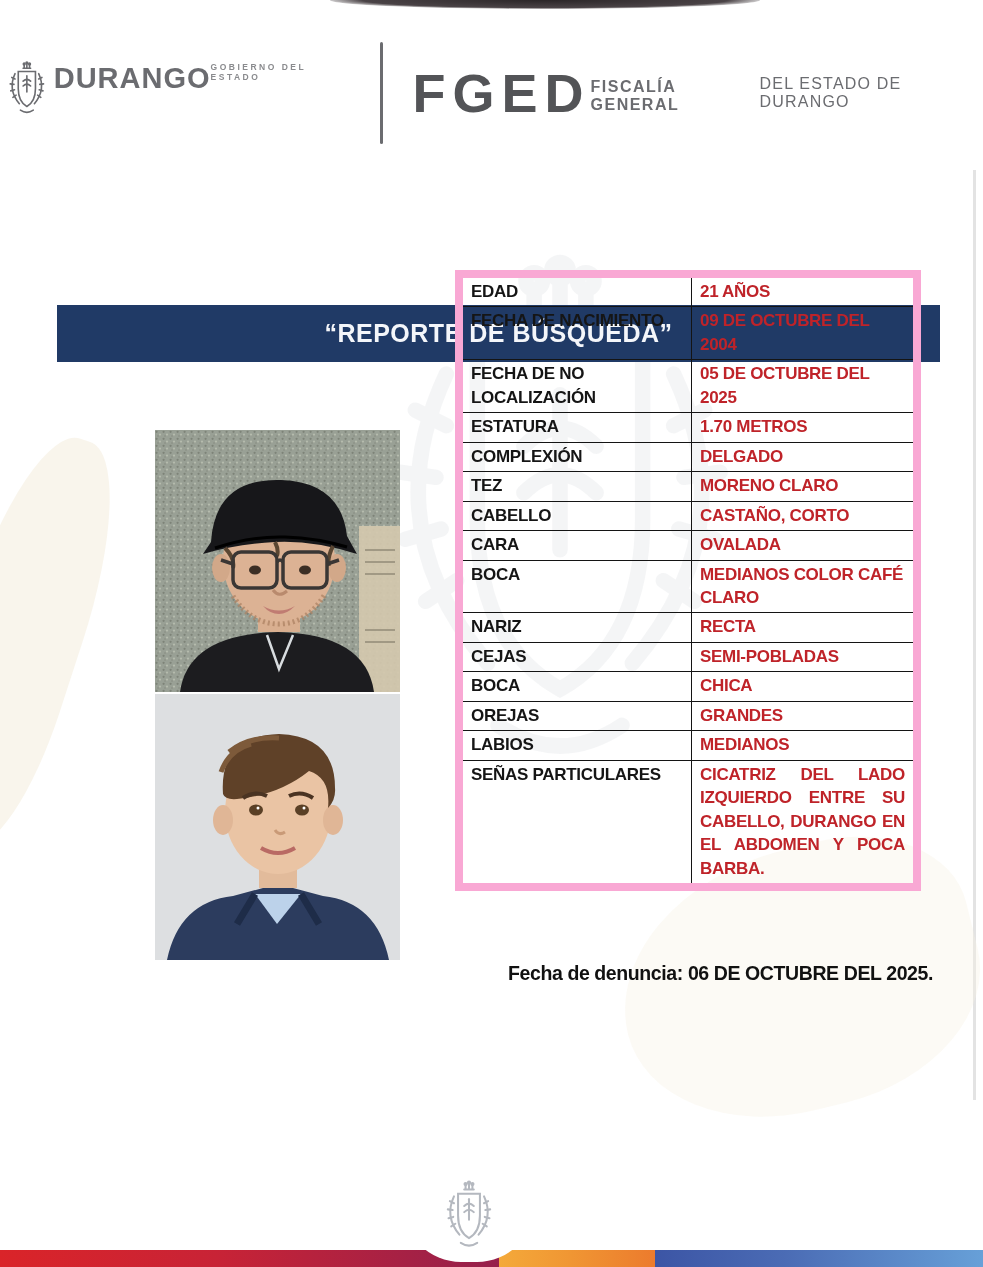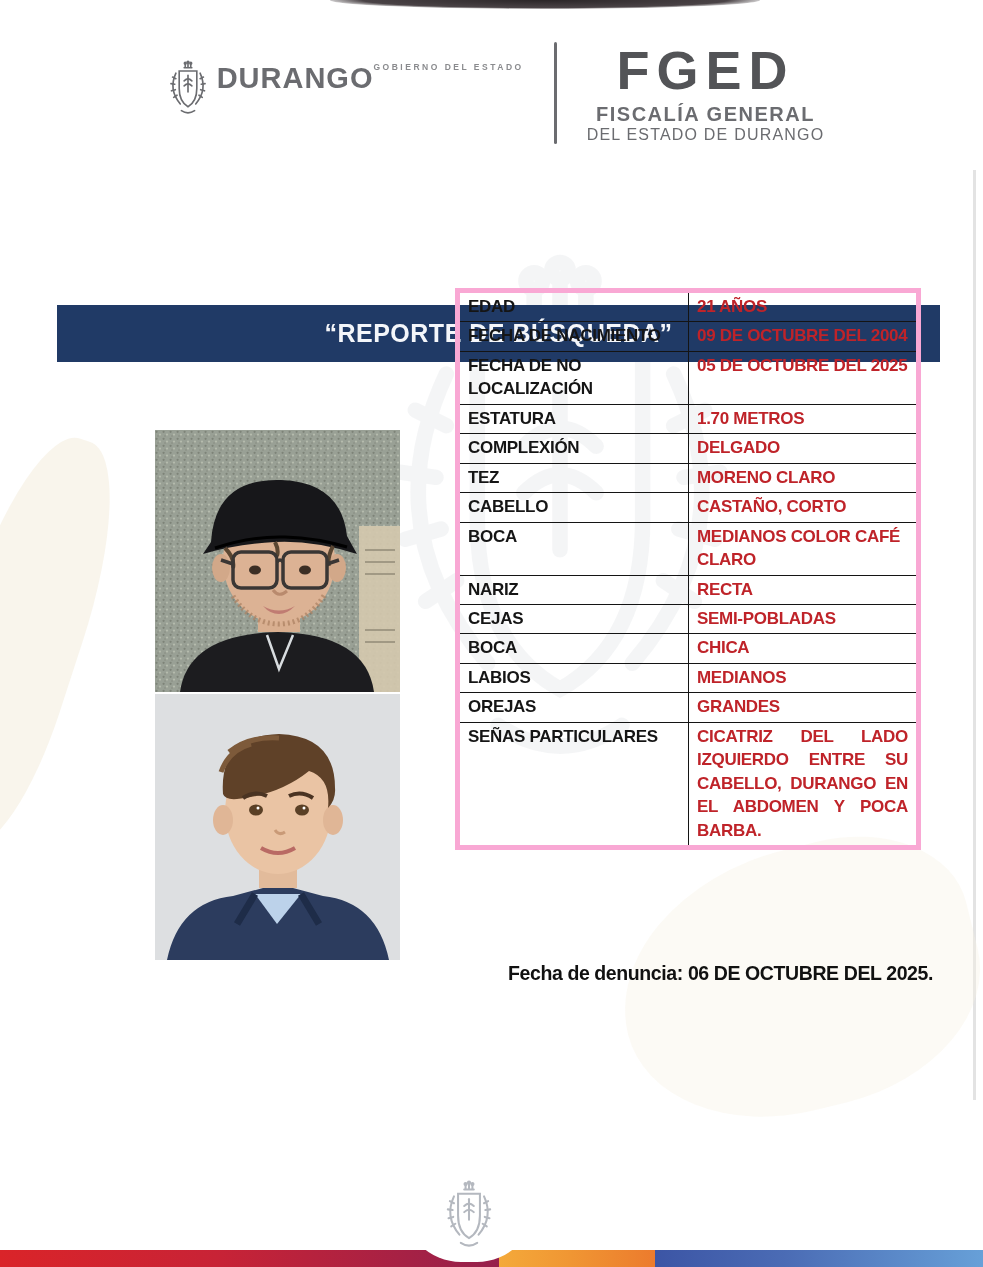--- a/index.html
+++ b/index.html
@@ -14,37 +14,37 @@
   .swirl2{position:absolute;left:620px;top:850px;width:360px;height:260px;background:#f5f0e2;opacity:.35;
          border-radius:60% 40% 50% 50%;transform:rotate(-14deg);}
   
   .hdr{position:absolute;left:0;top:28px;width:983px;height:130px;display:flex;justify-content:center;
        align-items:center;gap:30px;}
   .durango{display:flex;flex-direction:row;align-items:flex-start;color:#6b6c70;}
   .durango .crest{color:#6b6c70;}
   .durango-name{font-size:29px;font-weight:800;letter-spacing:1px;margin-top:2px;}
   .durango-sub{font-size:8.5px;font-weight:700;letter-spacing:2.5px;margin-top:2px;color:#8a8b8e;}
   .hdr-div{width:3px;height:102px;background:#6b6c70;border-radius:2px;}
-  .fged{display:flex;flex-direction:column;align-items:center;color:#58595b;}
+  .fged{display:flex;flex-direction:row;align-items:center;color:#58595b;}
   .fged-acronym{font-size:54px;font-weight:800;letter-spacing:7px;line-height:1;color:#535457;}
-  .fged-l1{font-size:20px;font-weight:700;letter-spacing:1.5px;color:#6b6c70;margin-top:6px;}
+  .fged-l1{font-size:16px;font-weight:700;letter-spacing:1.5px;color:#6b6c70;margin-top:6px;}
   .fged-l2{font-size:16px;font-weight:400;letter-spacing:1.2px;color:#6b6c70;}
   
   .banner{position:absolute;left:57px;top:175px;width:883px;height:57px;background:#203a66;
           display:flex;align-items:center;justify-content:center;}
   .banner-title{color:#f4f6fa;font-size:25px;font-weight:800;letter-spacing:.5px;}
   
   .photos{position:absolute;left:155px;top:243px;width:245px;}
   .photo{display:block;}
   
   .fecha{position:absolute;left:455px;top:245px;width:478px;text-align:right;
          font-size:19.5px;font-weight:800;color:#111;letter-spacing:-0.4px;}
   
-  table.report{position:absolute;left:455px;top:288px;width:466px;border-collapse:collapse;
-               border:5px solid #f9a8d4;}
+  table.report{position:absolute;left:455px;top:270px;width:466px;border-collapse:collapse;
+               border:8px solid #f9a8d4;}
   table.report td{border:1.4px solid #141414;padding:2px 8px 3px 8px;font-size:17px;font-weight:800;
                   line-height:1.38;letter-spacing:-0.3px;vertical-align:top;}
   td.cl{color:#151515;width:212px;}
   td.cv{color:#bf2329;}
   table.report tr:last-child td.cv{text-align:justify;}
   
   .stripe{position:absolute;left:0;bottom:0;width:983px;height:17px;
     background:linear-gradient(90deg,#da2429 0%,#c82336 22%,#95204c 50.8%,
       #f4a93a 50.8%,#f09633 58%,#ec7b2d 66.6%,
       #3c55a5 66.6%,#4b6cb5 80%,#67a0d8 100%);}
@@ -194,42 +194,46 @@
         </tr>
         <tr>
           <td class="cl">TEZ</td>
           <td class="cv">MORENO CLARO</td>
         </tr>
         <tr>
           <td class="cl">CABELLO</td>
           <td class="cv">CASTAÑO, CORTO</td>
         </tr>
         <tr>
+          <td class="cl">CARA</td>
+          <td class="cv">OVALADA</td>
+        </tr>
+        <tr>
           <td class="cl">BOCA</td>
           <td class="cv">MEDIANOS COLOR CAFÉ CLARO</td>
         </tr>
         <tr>
           <td class="cl">NARIZ</td>
           <td class="cv">RECTA</td>
         </tr>
         <tr>
           <td class="cl">CEJAS</td>
           <td class="cv">SEMI-POBLADAS</td>
         </tr>
         <tr>
           <td class="cl">BOCA</td>
           <td class="cv">CHICA</td>
         </tr>
         <tr>
+          <td class="cl">OREJAS</td>
+          <td class="cv">GRANDES</td>
+        </tr>
+        <tr>
           <td class="cl">LABIOS</td>
           <td class="cv">MEDIANOS</td>
-        </tr>
-        <tr>
-          <td class="cl">OREJAS</td>
-          <td class="cv">GRANDES</td>
         </tr>
         <tr>
           <td class="cl">SEÑAS PARTICULARES</td>
           <td class="cv">CICATRIZ DEL LADO IZQUIERDO ENTRE SU CABELLO, DURANGO EN EL ABDOMEN Y POCA BARBA.</td>
         </tr>
       </tbody>
   </table>
 
   <div class="stripe"></div>
   <div class="plaque">

